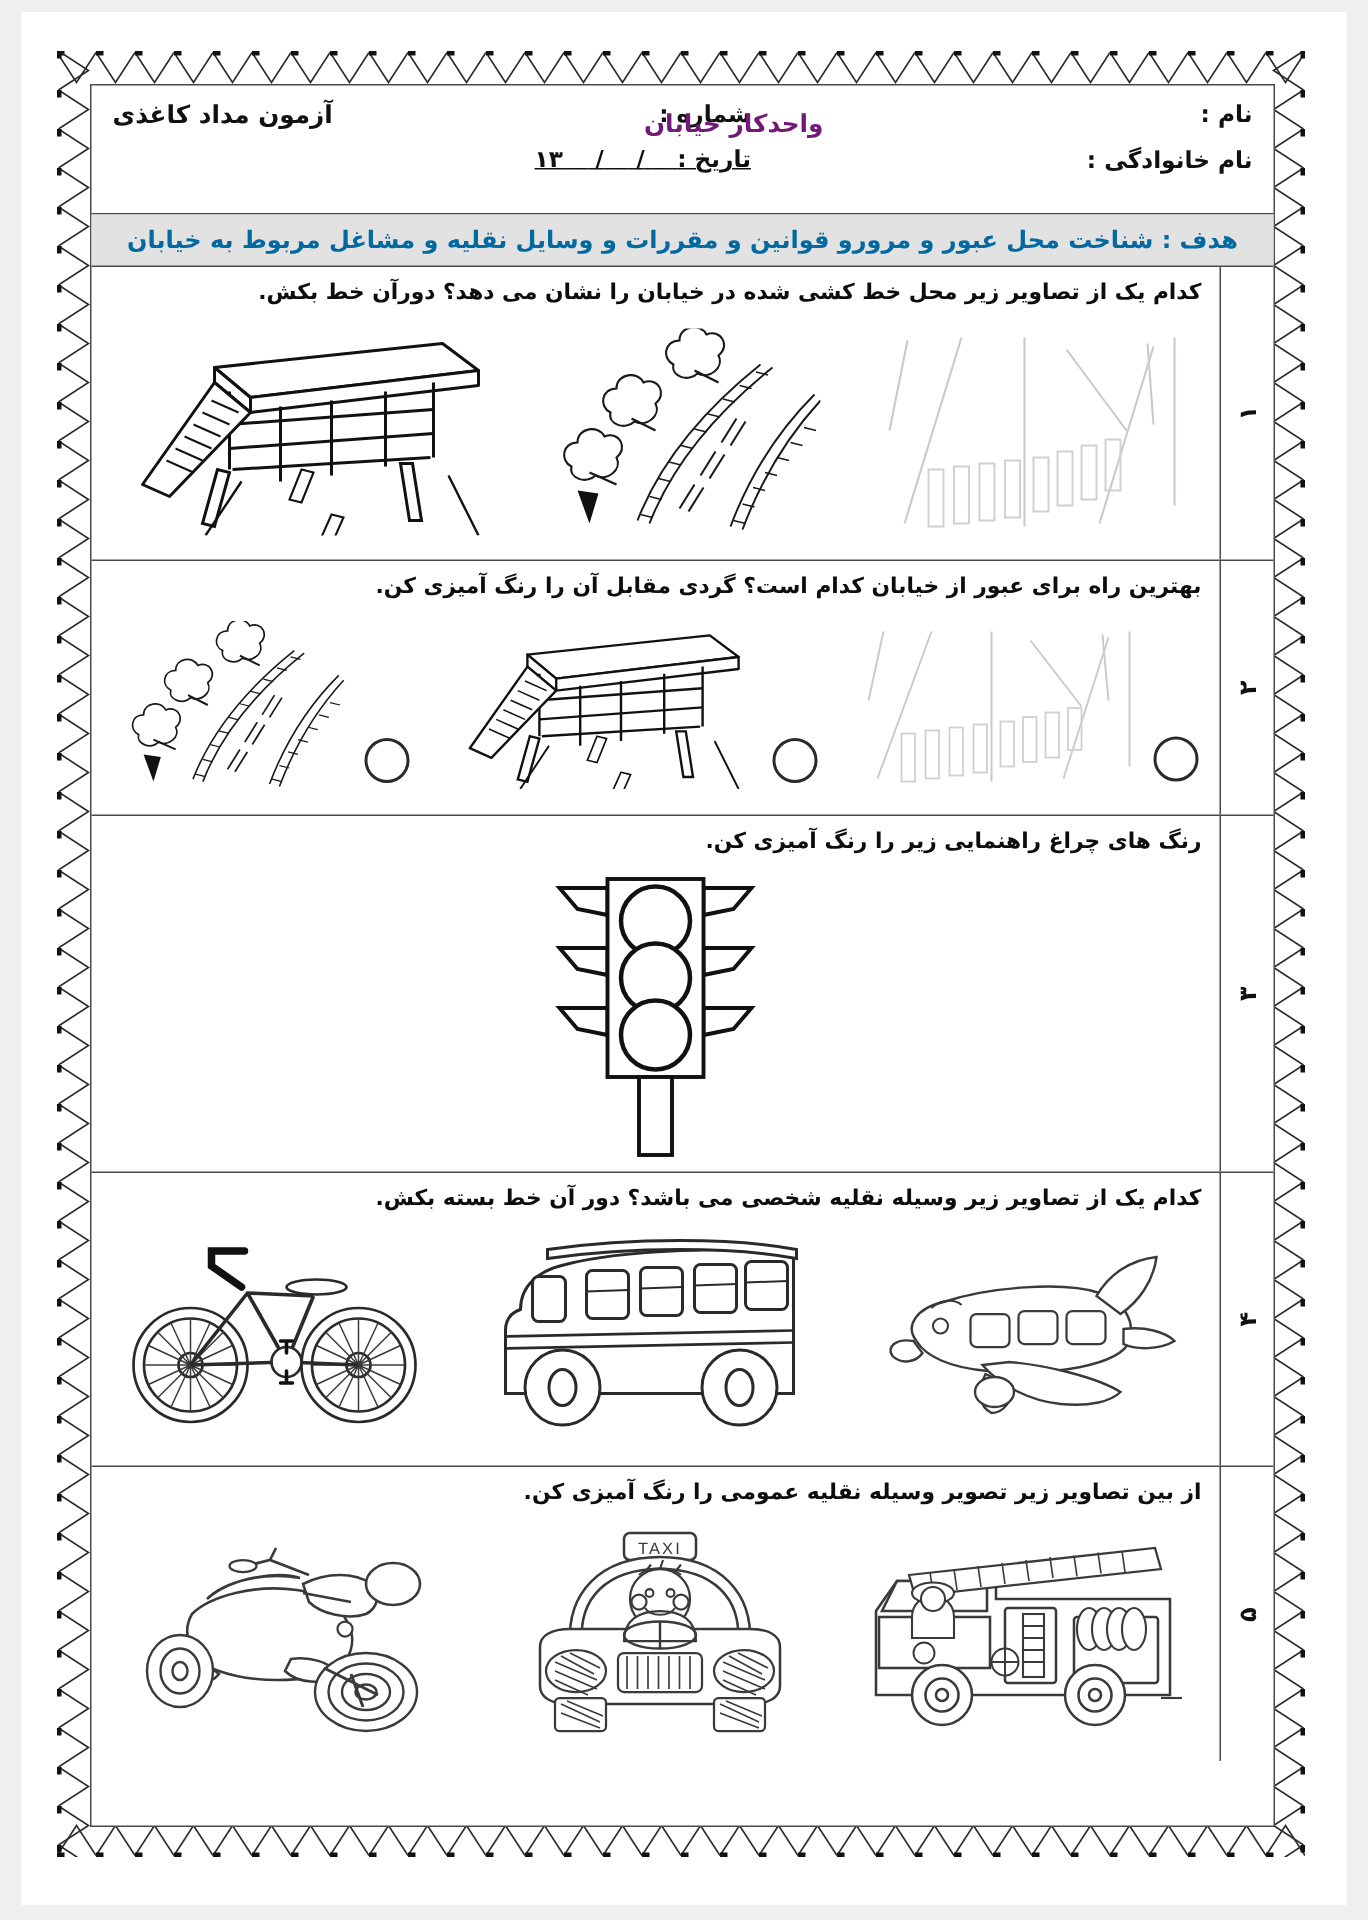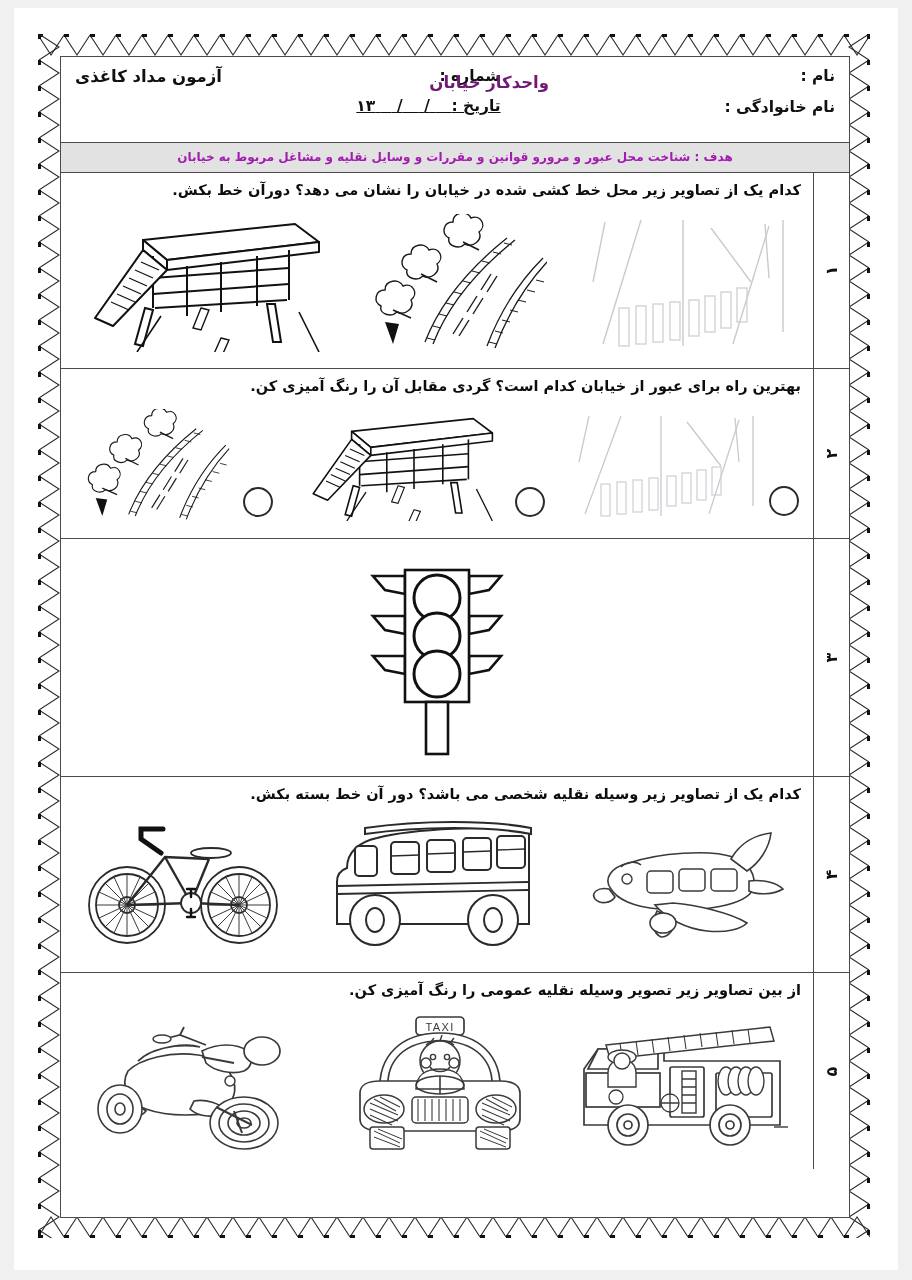--- a/index.html
+++ b/index.html
@@ -61,23 +61,23 @@
   .hdr-right { width: 44%; padding-top: 2px; gap: 12px; }
   .hdr-mid   { width: 30%; padding-top: 2px; align-items: flex-start; }
   .hdr-left  { width: 26%; padding-top: 2px; align-items: flex-end; text-align: center; }
   .hdr-title { font-size: 16.5px; font-weight: bold; }
   .date-line { white-space: nowrap; letter-spacing: 1px; text-decoration: underline; }
 
   
   .goal {
     background: #e2e2e2;
     border-bottom: 1px solid #4a4a4a;
-    font-size: 12px;
+    font-size: 16px;
     font-weight: bold;
-    color: #a21caf;
+    color: #0369a1;
     padding: 7px 14px 8px 14px;
     text-align: center;
     letter-spacing: .1px;
   }
 
   
   .qrow {
     display: flex;
     flex-direction: row;
     border-bottom: 1px solid #4a4a4a;
@@ -453,20 +453,21 @@
 
         </div>
       </div>
     </div>
 
     <div class="qrow row3">
       <div class="qnum">
         <span>۳</span>
       </div>
       <div class="qbody">
+        <div class="qtext">رنگ های چراغ راهنمایی زیر را رنگ آمیزی کن.</div>
         <div class="qfigs">
           <div class="fig">
             <svg width="156" height="196" viewBox="0 0 156 196">
               <g fill="#fff" stroke="#111" stroke-width="2.6">
                 <path d="M46 16 L14 16 L26 30 L46 34 Z"></path>
                 <path d="M110 16 L142 16 L130 30 L110 34 Z"></path>
                 <path d="M46 56 L14 56 L26 70 L46 74 Z"></path>
                 <path d="M110 56 L142 56 L130 70 L110 74 Z"></path>
                 <path d="M46 96 L14 96 L26 110 L46 114 Z"></path>
                 <path d="M110 96 L142 96 L130 110 L110 114 Z"></path>

